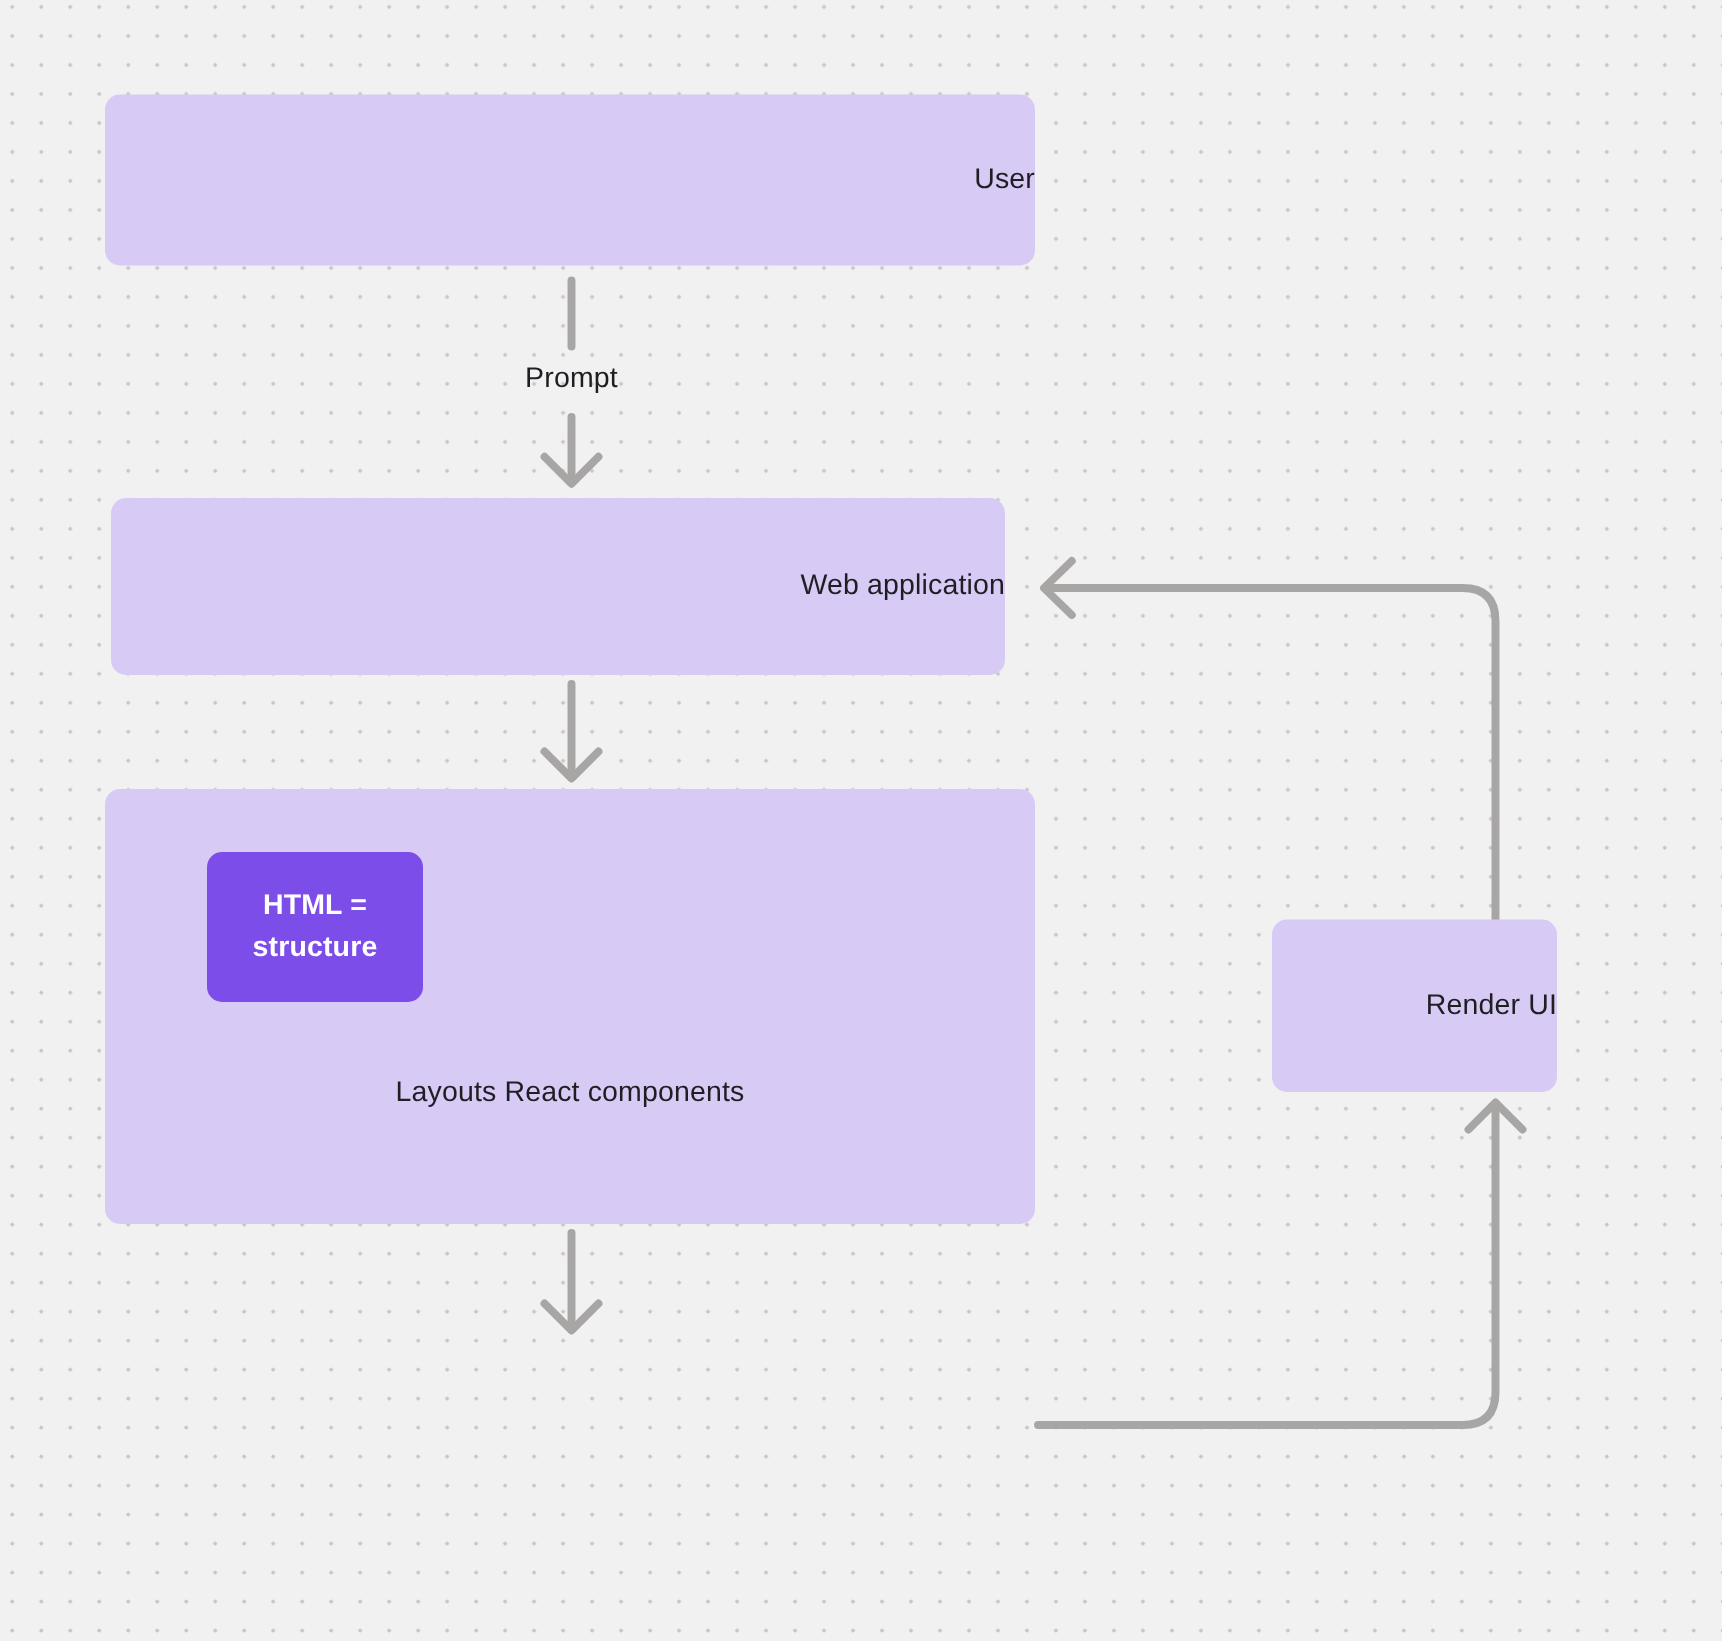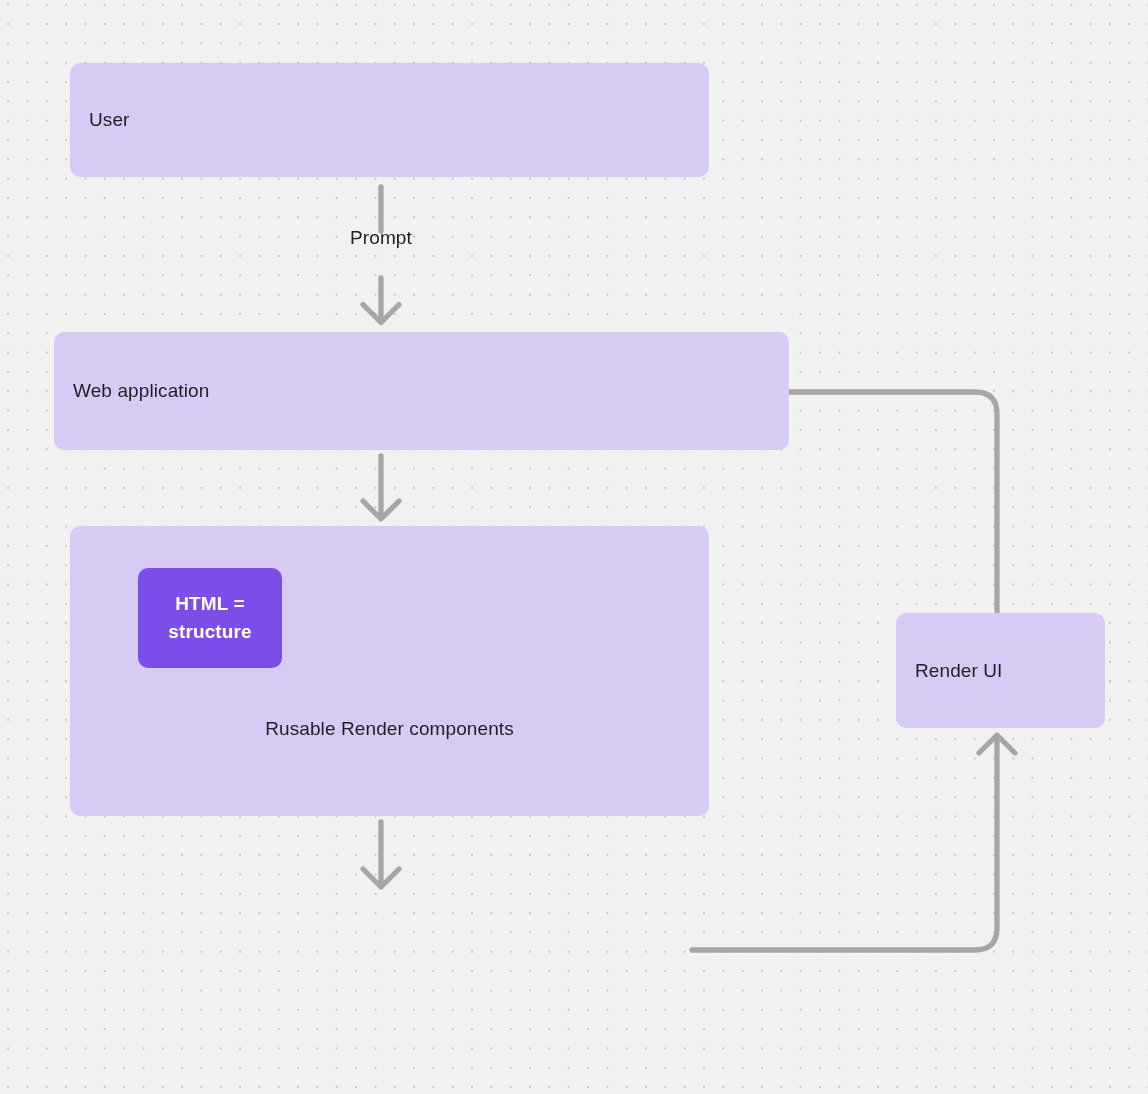--- a/index.html
+++ b/index.html
@@ -28,32 +28,31 @@
     stroke-width: 5.3;
     stroke-linecap: round;
     stroke-linejoin: round;
   }
   .node {
     position: absolute;
     background: var(--node-fill, #D7CBF6);
     border-radius: 10px;
     display: flex;
     align-items: center;
-    justify-content: flex-start;
+    justify-content: flex-end;
     text-align: center;
     font-size: 19px;
     font-weight: 500;
     letter-spacing: 0.1px;
-    padding-left: 19px;
   }
   .node-user          { left: 70px;  top: 63px;  width: 620px; height: 114px; }
-  .node-web           { left: 54px;  top: 332px; width: 716px; height: 118px; }
+  .node-web           { left: 74px;  top: 332px; width: 596px; height: 118px; }
   .node-container     { left: 70px;  top: 526px; width: 620px; height: 290px; display: block; }
   .node-vite          { left: 70px;  top: 893px; width: 620px; height: 114px; }
-  .node-render        { left: 896px; top: 613px; width: 190px; height: 115px; }
+  .node-render        { left: 848px; top: 613px; width: 190px; height: 115px; }
   .chip {
     position: absolute;
     top: 42px;
     width: 144px;
     height: 100px;
     background: var(--accent-fill, #7C4DE8);
     border-radius: 10px;
     display: flex;
     align-items: center;
     justify-content: center;
@@ -74,21 +73,21 @@
     top: 192px;
     width: 100%;
     text-align: center;
     font-size: 19px;
     font-weight: 500;
     letter-spacing: 0.1px;
   }
   .edge-label {
     position: absolute;
     left: 321px;
-    top: 225px;
+    top: 240px;
     width: 120px;
     text-align: center;
     font-size: 19px;
     font-weight: 500;
     line-height: 26px;
     letter-spacing: 0.1px;
   }
 </style>
 </head>
 <body>
@@ -127,21 +126,21 @@
 
   <div class="node node-web">
     <span>Web application</span>
   </div>
 
   <div class="node node-container">
     <div class="chip chip-html">
       <span>HTML =
 structure</span>
     </div>
-    <div class="container-caption">Rusable Render components</div>
+    <div class="container-caption">Layouts React components</div>
   </div>
 
 
   <div class="node node-render">
     <span>Render UI</span>
   </div>
 
 </div>
 
 </body></html>

